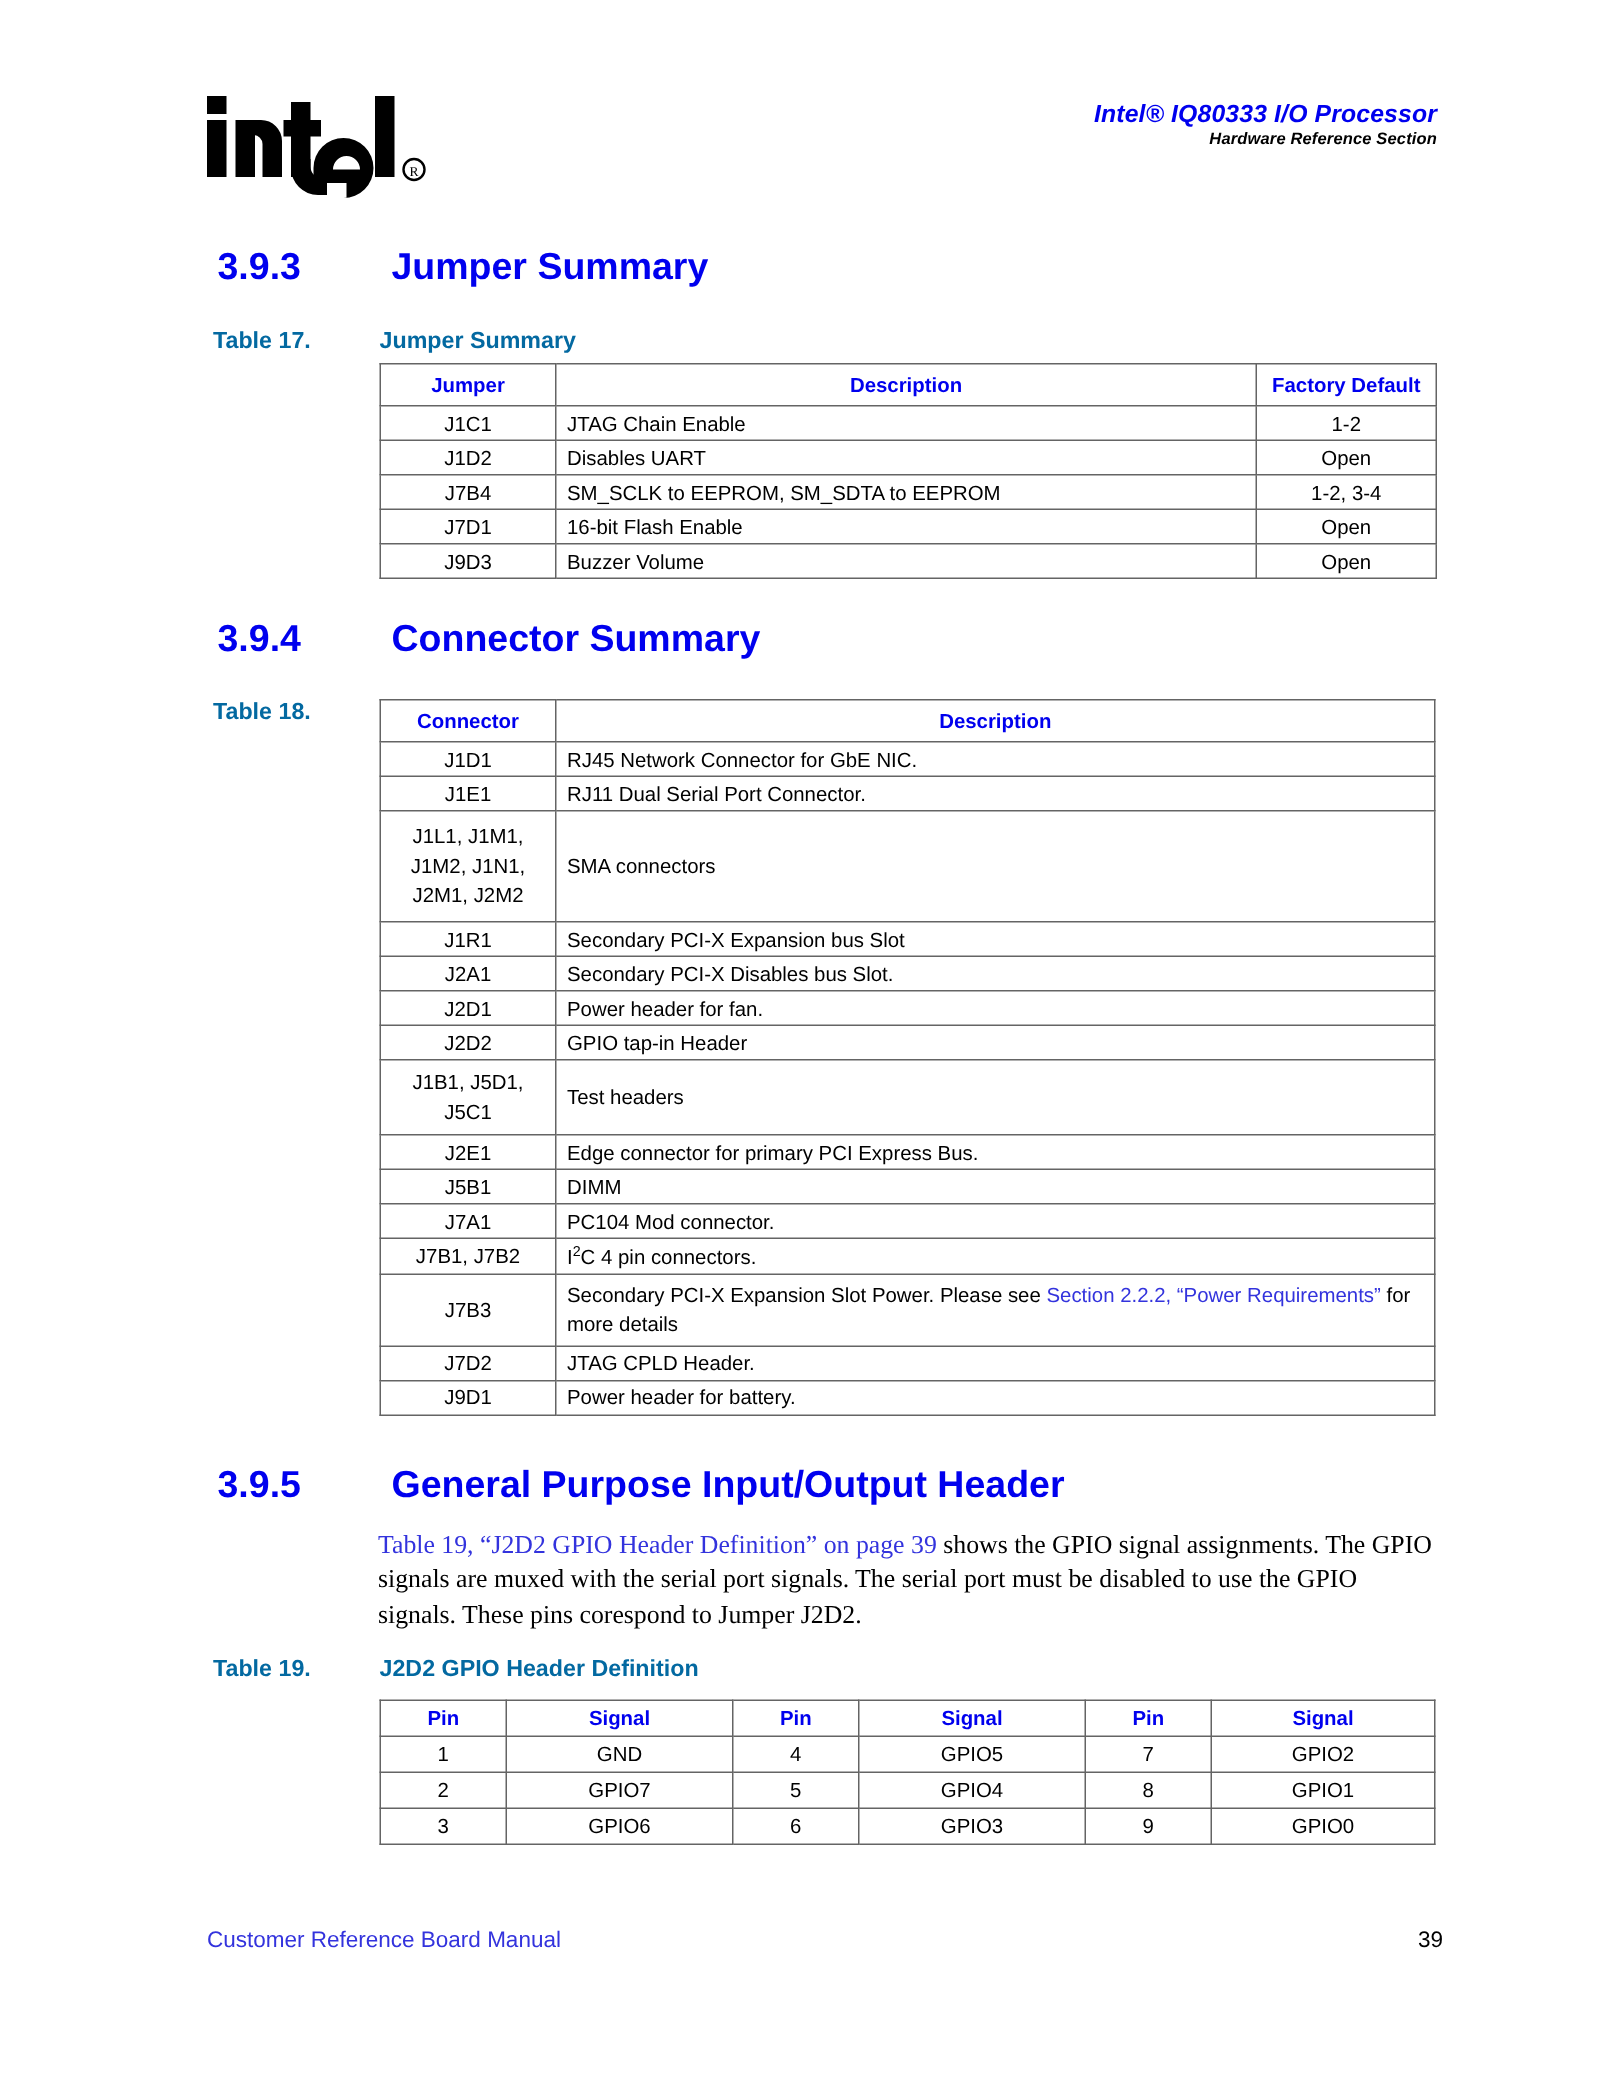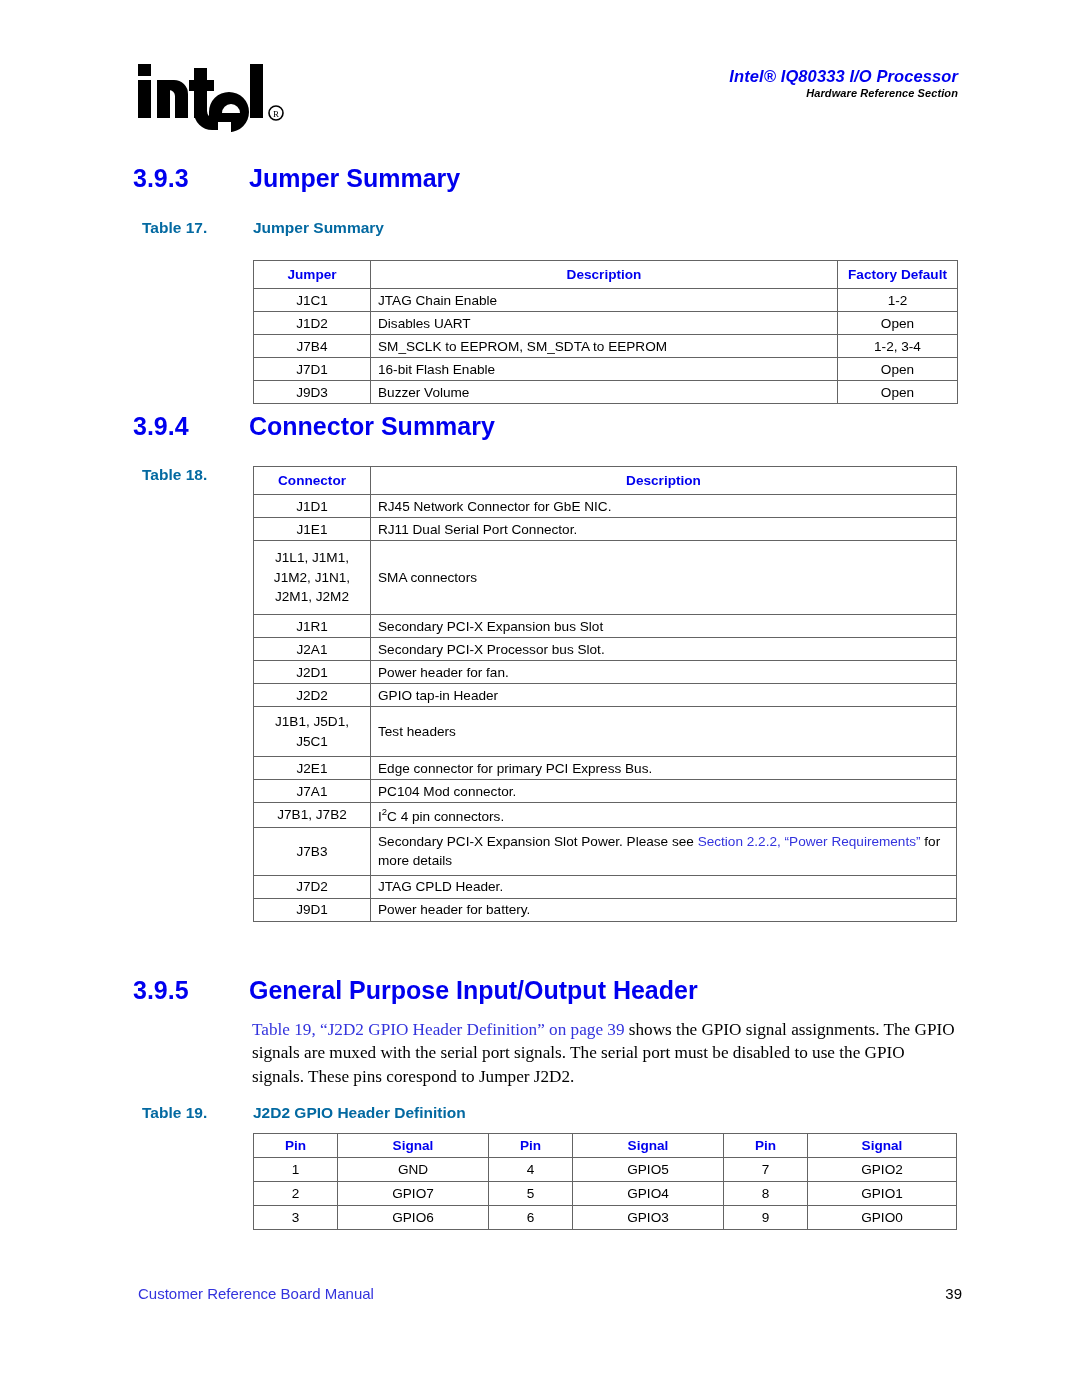--- a/index.html
+++ b/index.html
@@ -52,21 +52,21 @@
     font-weight: bold;
     font-style: italic;
     font-size: 11px;
     letter-spacing: 0.1px;
     white-space: nowrap;
   }
 
   
   .sec-head {
     position: absolute;
-    left: 133px;
+    left: 145px;
     width: 830px;
     color: #0000ee;
     font-weight: bold;
     white-space: nowrap;
   }
   .sec-num {
     display: inline-block;
     width: 116px;
     font-size: 25px;
     vertical-align: baseline;
@@ -122,21 +122,21 @@
     padding-left: 7px;
     padding-right: 6px;
   }
   table.doc tr { height: 23px; }
   .sup { font-size: 9.5px; vertical-align: super; }
   .lnk { color: #3333dd; }
 
   
   #table17 {
     left: 253px;
-    top: 260px;
+    top: 242px;
     width: 704px;
   }
   
   #table18 {
     left: 253px;
     top: 466px;
     width: 703px;
   }
   #table18 td.l { padding-left: 7px; }
   
@@ -297,38 +297,42 @@
 J1M2, J1N1,
 J2M1, J2M2</td>
         <td class="l">SMA connectors</td>
       </tr>
       <tr>
         <td class="c">J1R1</td>
         <td class="l">Secondary PCI-X Expansion bus Slot</td>
       </tr>
       <tr>
         <td class="c">J2A1</td>
-        <td class="l">Secondary PCI-X Processor bus Slot.</td>
+        <td class="l">Secondary PCI-X Disables bus Slot.</td>
       </tr>
       <tr>
         <td class="c">J2D1</td>
         <td class="l">Power header for fan.</td>
       </tr>
       <tr>
         <td class="c">J2D2</td>
         <td class="l">GPIO tap-in Header</td>
       </tr>
       <tr style="height:50px;">
         <td class="c" style="white-space:pre-line;line-height:1.45;">J1B1, J5D1,
 J5C1</td>
         <td class="l">Test headers</td>
       </tr>
       <tr>
         <td class="c">J2E1</td>
         <td class="l">Edge connector for primary PCI Express Bus.</td>
+      </tr>
+      <tr>
+        <td class="c">J5B1</td>
+        <td class="l">DIMM</td>
       </tr>
       <tr>
         <td class="c">J7A1</td>
         <td class="l">PC104 Mod connector.</td>
       </tr>
       <tr>
         <td class="c">J7B1, J7B2</td>
         <td class="l"><span>I</span><span class="sup">2</span><span>C 4 pin connectors.</span></td>
       </tr>
       <tr style="height:48px;">

